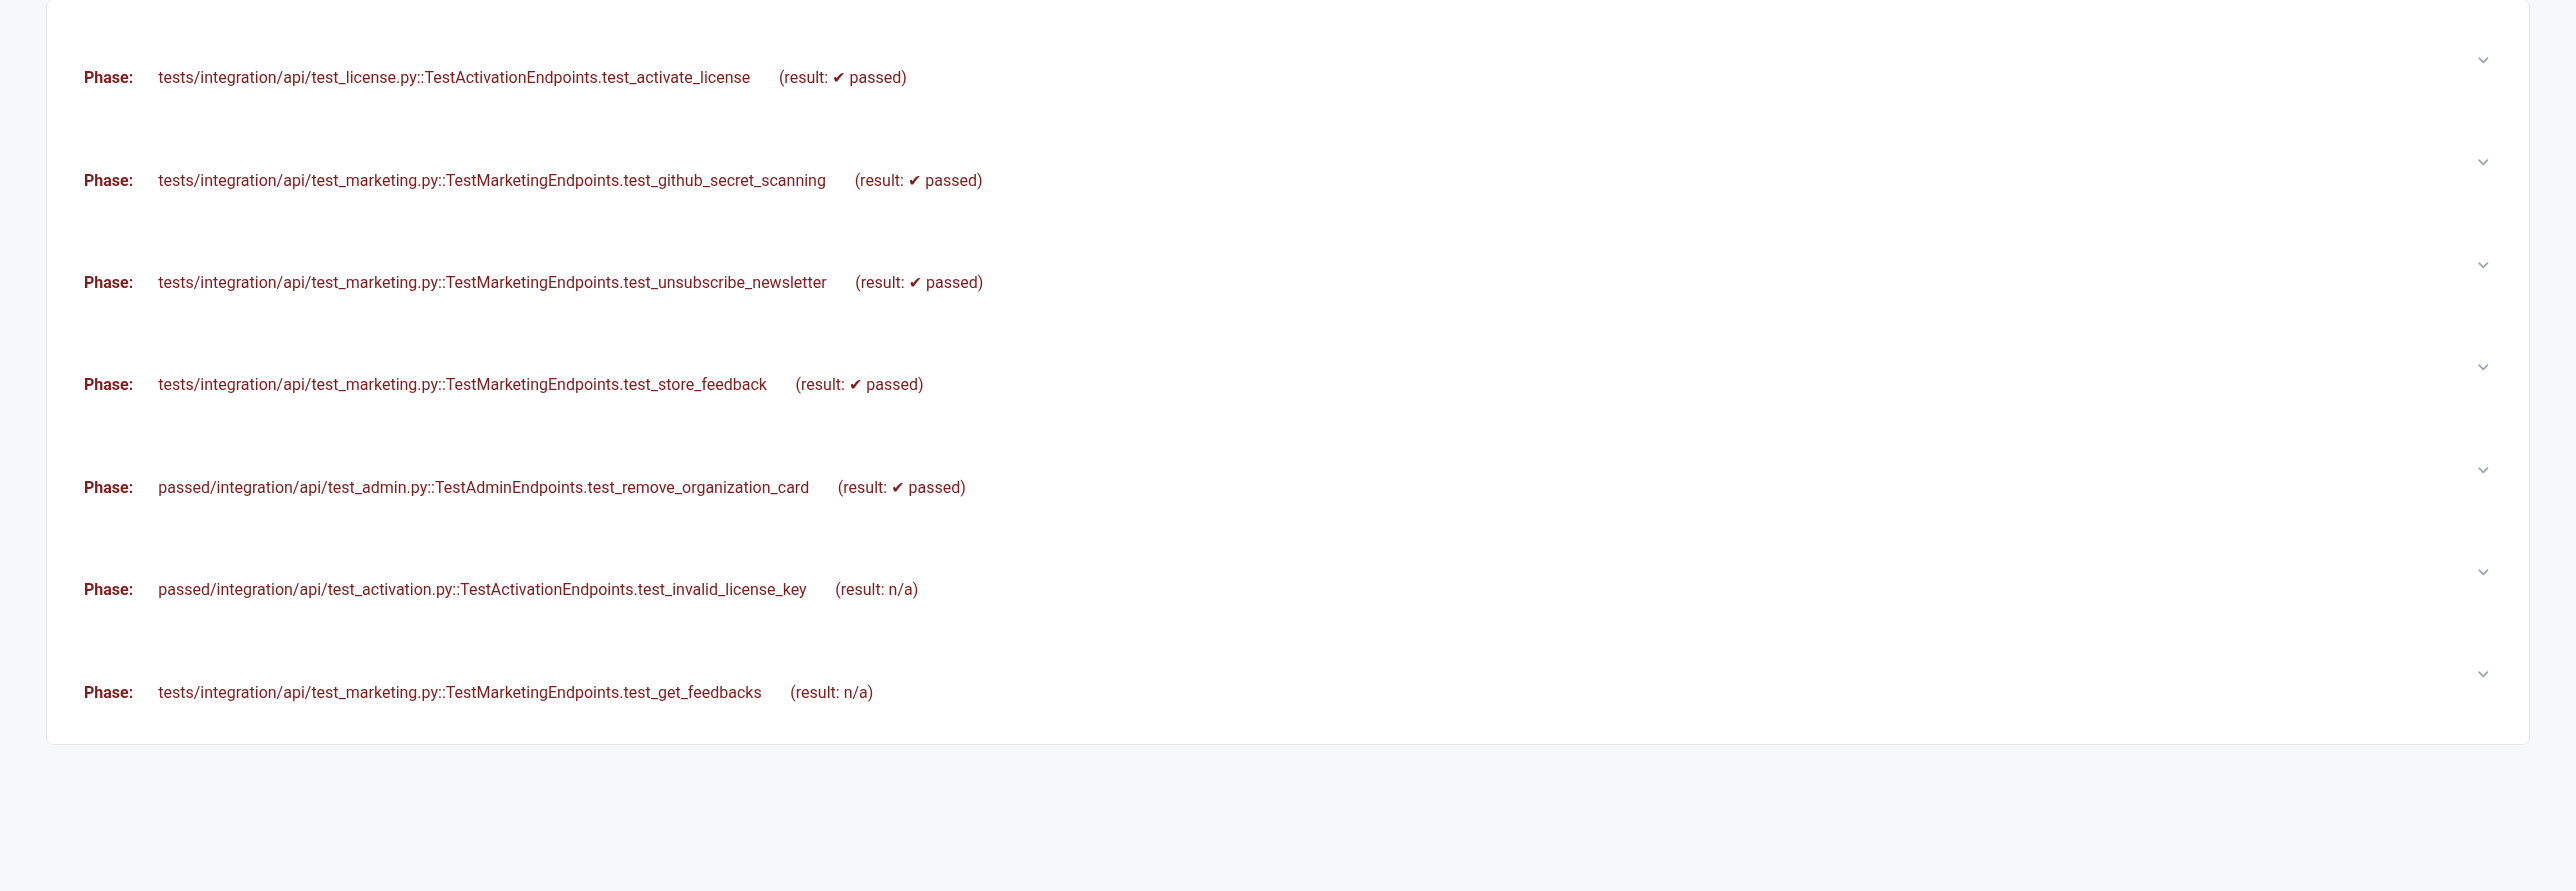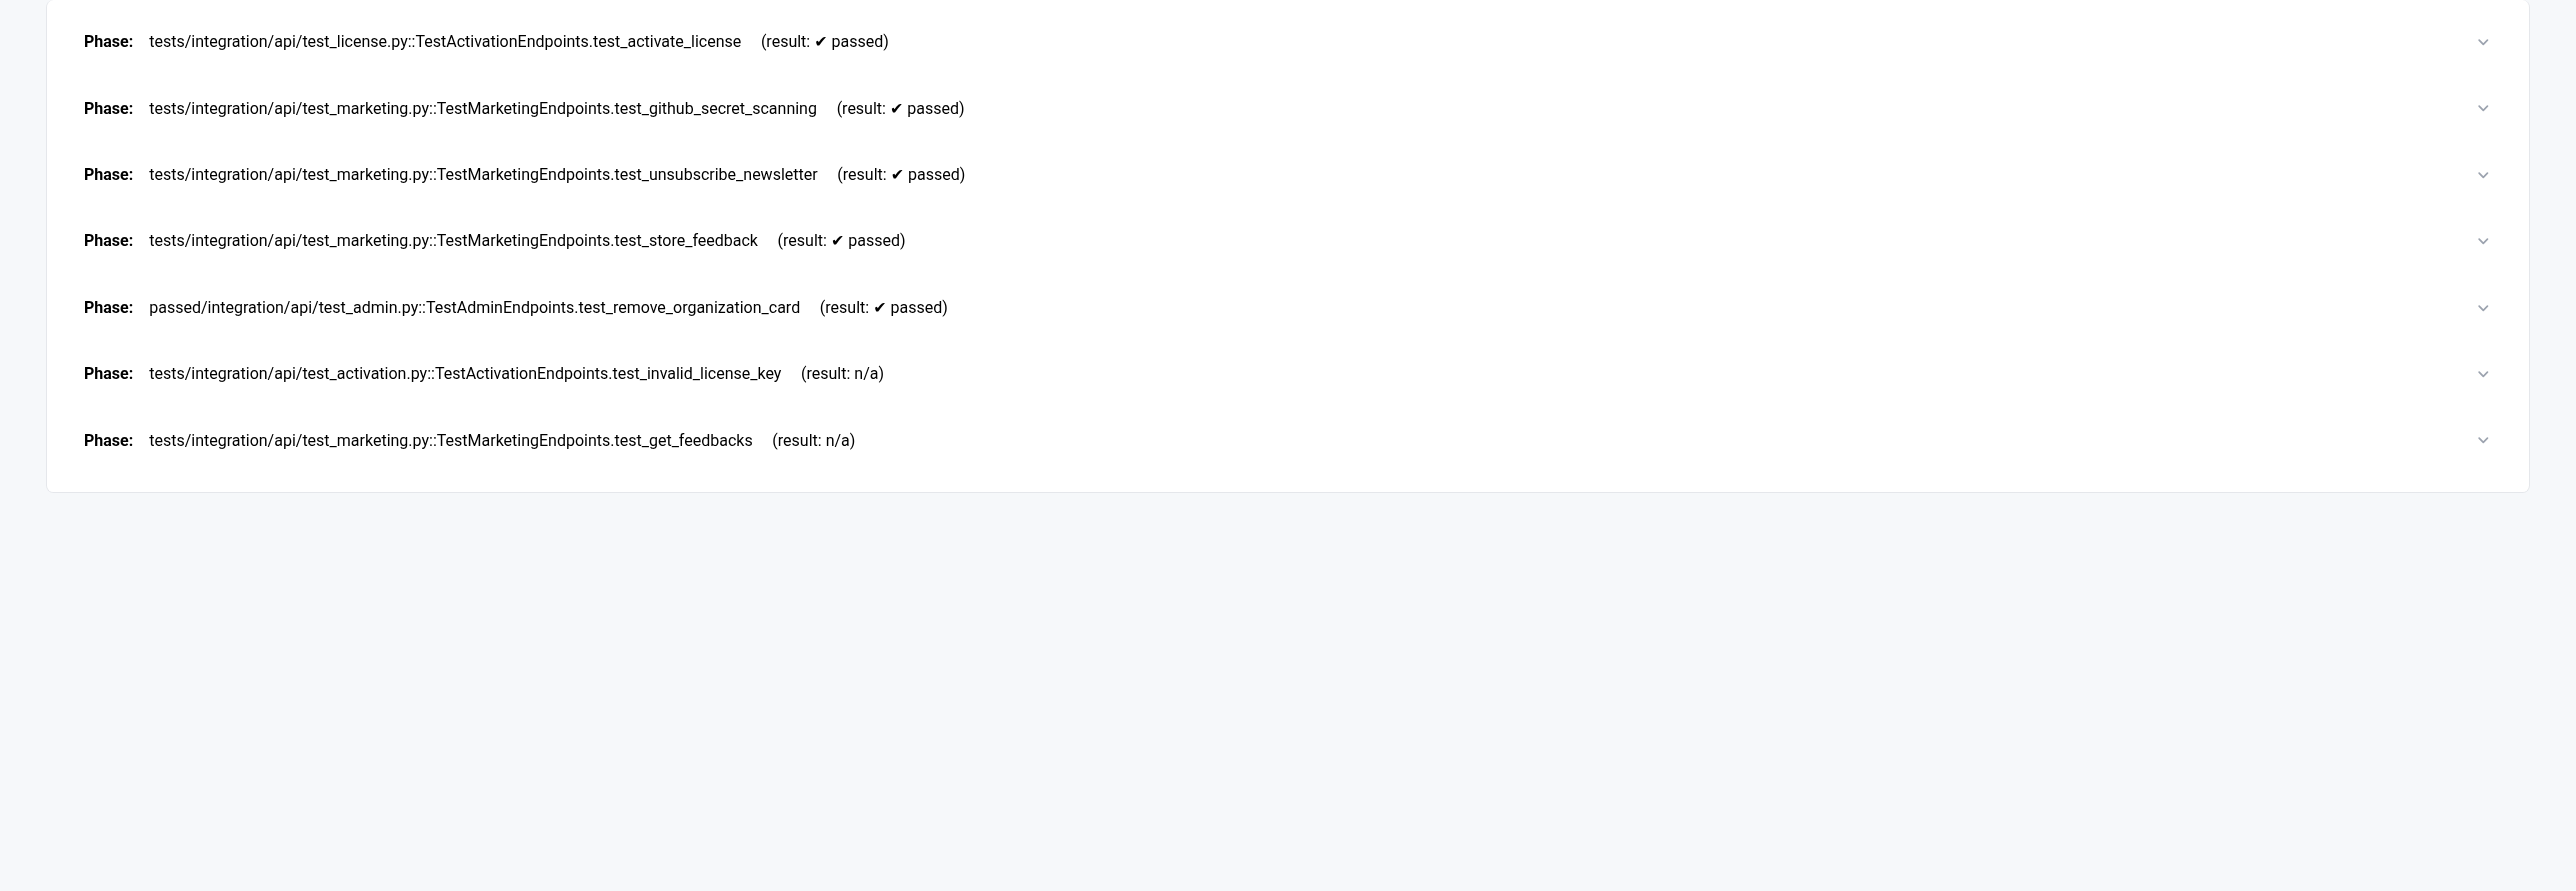--- a/index.html
+++ b/index.html
@@ -24,34 +24,35 @@
     .phase-row {
       display: flex;
       align-items: center;
       justify-content: space-between;
       padding: 22px 37px 22px 37px;
       cursor: pointer;
     }
     .phase-content {
       display: flex;
       align-items: baseline;
-      gap: 16px;
+      gap: 25px;
       font-size: 16px;
-      color: #000000;
+      color: #7f1d1d;
       line-height: 1.4;
     }
     .phase-label {
       font-weight: 700;
     }
     .phase-test {
       font-weight: 400;
     }
     .phase-result {
       font-weight: 400;
       margin-left: 3.7px;
+      margin-top: 36px;
     }
     .checkmark {
       font-weight: 400;
     }
     .chevron {
       color: #9ca3af;
       flex-shrink: 0;
       margin-left: 18.4px;
     }
     .chevron svg {
@@ -120,21 +121,21 @@
       </div>
       <div class="chevron">
         <svg viewBox="0 0 24 24" fill="none" stroke="currentColor" stroke-width="2.5" stroke-linecap="round" stroke-linejoin="round">
           <polyline points="6 9 12 15 18 9"></polyline>
         </svg>
       </div>
     </div>
     <div class="phase-row">
       <div class="phase-content">
         <span class="phase-label">Phase:</span>
-        <span class="phase-test">tests/integration/api/test_activation.py::TestActivationEndpoints.test_invalid_license_key</span>
+        <span class="phase-test">passed/integration/api/test_activation.py::TestActivationEndpoints.test_invalid_license_key</span>
         <span class="phase-result"><span>(result: </span><span>n/a</span><span>)</span></span>
       </div>
       <div class="chevron">
         <svg viewBox="0 0 24 24" fill="none" stroke="currentColor" stroke-width="2.5" stroke-linecap="round" stroke-linejoin="round">
           <polyline points="6 9 12 15 18 9"></polyline>
         </svg>
       </div>
     </div>
     <div class="phase-row">
       <div class="phase-content">

